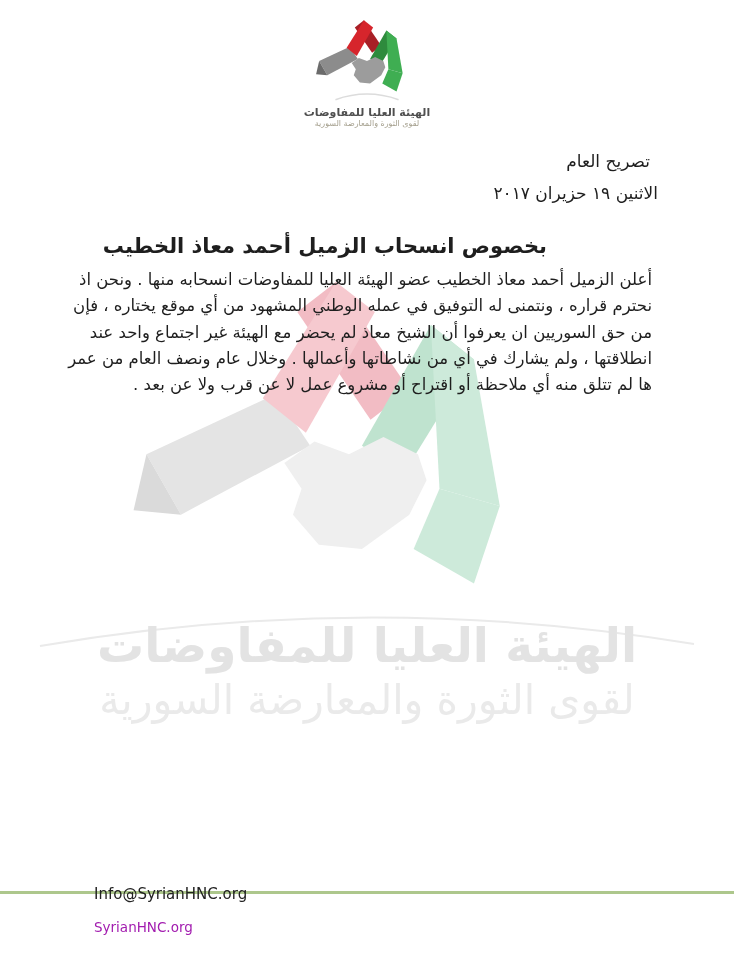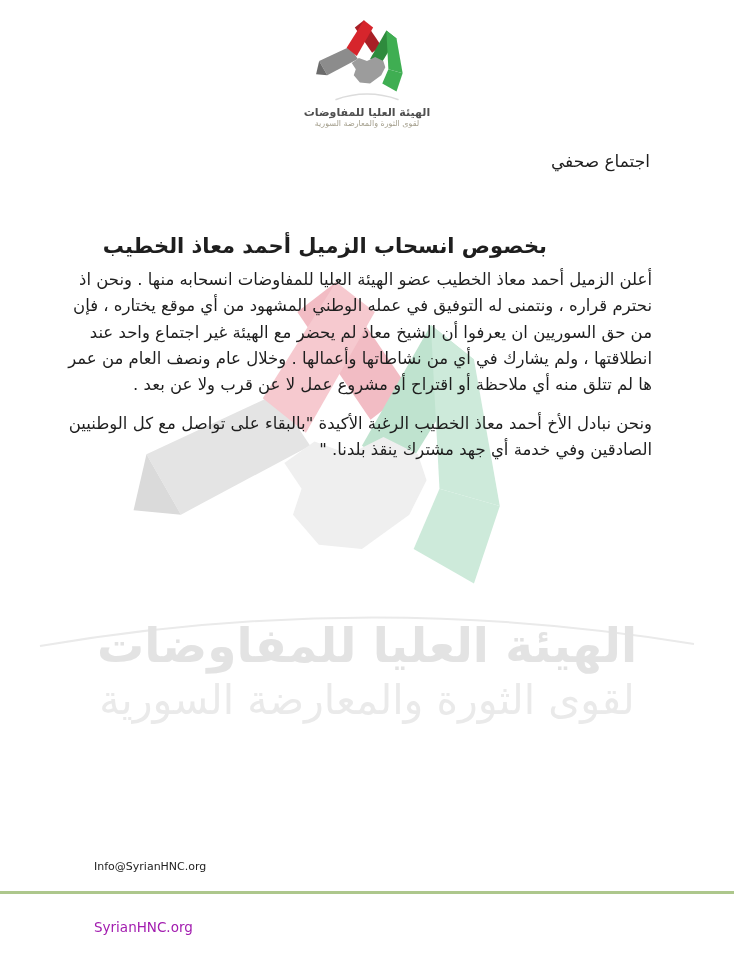--- a/index.html
+++ b/index.html
@@ -27,21 +27,21 @@
   .date{position:absolute;top:183px;right:76px;font-size:17px;direction:rtl;}
   .heading{position:absolute;top:218px;right:171px;font-size:21px;font-weight:bold;
     direction:rtl;white-space:nowrap;margin:16px;}
   .para{position:absolute;right:66px;width:604px;font-size:16.5px;line-height:26.3px;
     direction:rtl;text-align:right;white-space:pre-line;margin:16px;}
   .para-1{top:251px;}
   .para-2{top:395px;}
   .signature{position:absolute;top:485px;right:98px;font-size:16.5px;direction:rtl;}
   
   .divider{position:absolute;top:891px;left:0;right:0;height:3px;}
-  .footer-email{position:absolute;top:860px;left:94px;font-size:11px;color:#222;}
+  .footer-email{position:absolute;top:885px;left:94px;font-size:15px;color:#222;}
   .footer-site{position:absolute;top:919px;left:94px;font-size:13.5px;color:#a21caf;}
 </style>
 </head>
 <body>
 
 <div class="page">
 
   <div class="wm-layer">
     <svg class="wm-arc" width="734" height="960" viewBox="0 0 734 960">
       <path d="M40 646 Q367 590 694 644" fill="none" stroke-width="2" style="stroke: rgb(234, 234, 234);"></path>
@@ -82,29 +82,28 @@
         <polygon points="76,54 90,58 84,76 70,68" style="fill: rgb(63, 174, 82);"></polygon>
       </g>
       <polygon points="40,48 47,43 55,46 63,42 71,46 73,52 69,60 58,68 48,67 42,60 44,54" style="fill: rgb(156, 156, 156);"></polygon>
       <path d="M24 84 Q55 73 86 84" fill="none" stroke-width="1.5" style="stroke: rgb(220, 220, 220);"></path>
     </svg>
     <div class="logo-title">الهيئة العليا للمفاوضات</div>
     <div class="logo-sub">لقوى الثورة والمعارضة السورية</div>
   </header>
 
   <main class="content">
-    <div class="kicker">اجتماع صحفي</div>
+    <div class="kicker">تصريح العام</div>
+    <div class="date">الاثنين ١٩ حزيران ٢٠١٧</div>
     <h1 class="heading">بخصوص انسحاب الزميل أحمد معاذ الخطيب</h1>
     <p class="para para-1">أعلن الزميل أحمد معاذ الخطيب عضو الهيئة العليا للمفاوضات انسحابه منها . ونحن اذ
 نحترم قراره ، ونتمنى له التوفيق في عمله الوطني المشهود من أي موقع يختاره ، فإن
 من حق السوريين ان يعرفوا أن الشيخ معاذ لم يحضر مع الهيئة غير اجتماع واحد عند
 انطلاقتها ، ولم يشارك في أي من نشاطاتها وأعمالها . وخلال عام ونصف العام من عمر
 ها لم تتلق منه أي ملاحظة أو اقتراح أو مشروع عمل لا عن قرب ولا عن بعد .</p>
-    <p class="para para-2">ونحن نبادل الأخ أحمد معاذ الخطيب الرغبة الأكيدة "بالبقاء على تواصل مع كل الوطنيين
-الصادقين وفي خدمة أي جهد مشترك ينقذ بلدنا. "</p>
   </main>
 
   <footer>
     <div class="divider" style="background-color: rgb(173, 199, 140);"></div>
     <div class="footer-email">Info@SyrianHNC.org</div>
     <div class="footer-site">SyrianHNC.org</div>
   </footer>
 
 </div>
 

